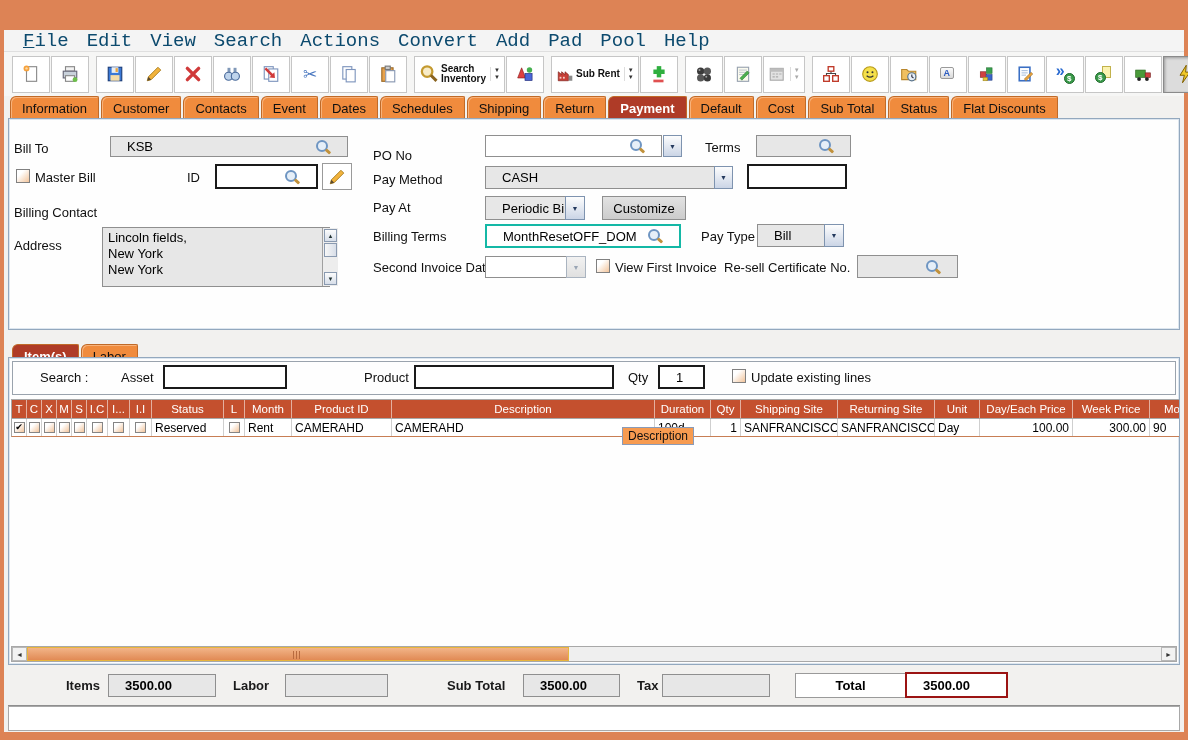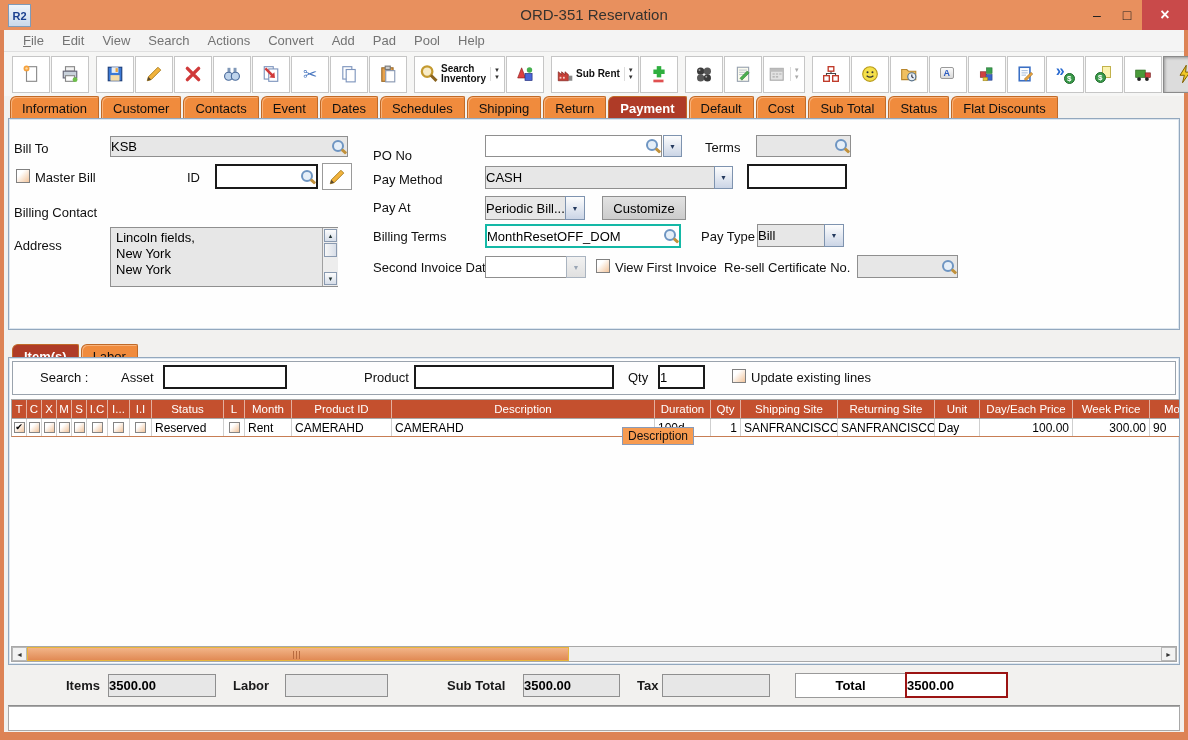--- a/index.html
+++ b/index.html
@@ -9,21 +9,21 @@
   .applogo{position:absolute;left:8px;top:4px;width:21px;height:21px;background:linear-gradient(#EFF5FC,#CBD9EA);border:1px solid #7F9AB8;color:#1A3F8F;font-size:11px;font-weight:bold;display:flex;align-items:center;justify-content:center;}
   .title{position:absolute;left:0;top:0;width:100%;height:30px;line-height:30px;text-align:center;color:#34322F;font-size:15px;}
   .winbtns{position:absolute;right:0;top:0;height:30px;display:flex;}
   .wb{width:30px;height:30px;display:flex;align-items:center;justify-content:center;color:#222;font-size:14px;}
   .wb.max{font-size:14px;}
   .wb.close{width:46px;background:#C94A4A;color:#fff;font-size:16px;font-weight:bold;}
   
   .content{position:absolute;left:4px;top:30px;width:1180px;height:702px;background:#F2F1EF;}
   
   .menubar{position:absolute;left:0;top:0;width:1180px;height:22px;background:#F4F4F4;border-bottom:1px solid #DFDFDF;display:flex;align-items:center;padding-left:10px;box-sizing:border-box;}
-  .mi{padding:0 9px;font-size:13px;color:#737373;}
+  .mi{padding:0 9px;font-size:19px;color:#0c4a6e;font-family:Liberation Mono, monospace;}
   .mi.accel::first-letter{text-decoration:underline;}
   
   .toolbar{position:absolute;left:0;top:22px;width:1180px;height:44px;background:#F6F6F5;display:flex;align-items:center;padding:0 6px 0 8px;box-sizing:border-box;}
   .tbtn{height:37px;min-width:38px;background:#fff;border:1px solid #C6C6C6;margin-right:1px;display:flex;align-items:center;justify-content:center;box-sizing:border-box;flex:none;}
   .tbtn.wide{padding:0 4px;}
   .gap{width:6px;flex:none;}
   .biggap{flex:1;}
   .tlabel{font-size:10px;font-weight:bold;line-height:10px;color:#111;text-align:left;margin-left:2px;}
   .splitarrows{display:flex;flex-direction:column;margin-left:4px;font-size:6px;color:#333;line-height:7px;border-left:1px solid #ddd;padding-left:3px;}
   .splitarrows.dis{color:#aaa;}
@@ -32,21 +32,21 @@
   
   .tabstrip{position:absolute;left:6px;top:66px;height:23px;display:flex;}
   .tab{height:22px;background:#F08B3D;border:1px solid #C06A28;border-bottom:none;border-radius:6px 2px 0 0;margin-right:2px;padding:0 11px;font-size:13px;color:#101010;display:flex;align-items:center;box-shadow:inset 1px 1px 0 #F8B27A;}
   .tab.sel{background:#AF3B27;color:#fff;font-weight:bold;box-shadow:none;}
   
   .panel{position:absolute;background:#FEFEFE;border:1px solid #93A8BE;box-shadow:0 0 0 1px #DDE6EF inset;box-sizing:border-box;}
   #mainpanel{left:4px;top:88px;width:1172px;height:212px;}
   #itemspanel{left:4px;top:327px;width:1172px;height:308px;}
   .lbl{position:absolute;font-size:13px;color:#101010;white-space:nowrap;}
   .blbl{position:absolute;font-size:13px;font-weight:bold;color:#1A1A1A;white-space:nowrap;}
-  .fld{position:absolute;background:#E7E7E7;border:1px solid #8F8F8F;display:flex;align-items:center;padding:0 0;font-size:13px;color:#000;box-sizing:border-box;overflow:hidden;white-space:nowrap;}
+  .fld{position:absolute;background:#E7E7E7;border:1px solid #8F8F8F;display:flex;align-items:center;padding:0 16px;font-size:13px;color:#000;box-sizing:border-box;overflow:hidden;white-space:nowrap;}
   .fld.white{background:#fff;}
   .fld.bold2{border:2px solid #1A1A1A;background:#fff;}
   .fld.red{border:2px solid #14b8a6;background:#fff;}
   .fld.redtotal{border:2px solid #9B1313;background:#fff;font-weight:bold;}
   .mag{position:relative;width:17px;height:16px;flex:none;margin-left:auto;}
   .mag::before{content:"";position:absolute;left:2px;top:1px;width:8px;height:8px;border:2px solid #6E95C2;border-radius:50%;background:#E6EFF8;}
   .mag::after{content:"";position:absolute;left:11px;top:11px;width:6px;height:3px;background:#C1913B;transform:rotate(40deg);border-radius:1px;}
   .cbtn{position:absolute;background:linear-gradient(#FDFDFD,#CBD5E6);border:1px solid #7E93AF;display:flex;align-items:center;justify-content:center;font-size:7px;color:#243A5E;box-sizing:border-box;}
   .cbtn.dis{color:#99A5B5;background:linear-gradient(#F2F2F2,#E0E0E0);border-color:#AAB4C0;}
   .cb{position:absolute;width:14px;height:14px;border:1px solid #808080;background:linear-gradient(135deg,#FFFFFF 30%,#F2C49B);box-sizing:border-box;}
@@ -82,35 +82,20 @@
   .coin{position:absolute;width:11px;height:11px;border-radius:50%;background:#3A9A4A;border:1px solid #1E6A2A;color:#fff;font-size:8px;font-weight:bold;display:flex;align-items:center;justify-content:center;box-sizing:border-box;}
   .fwd{position:absolute;left:0;top:-3px;color:#2A6AD0;font-size:16px;font-weight:bold;}
   .note{position:absolute;left:7px;top:1px;width:9px;height:12px;background:#FBF3B0;border:1px solid #C2B24C;box-sizing:border-box;}
   .keycap{position:absolute;left:1px;top:2px;width:14px;height:12px;background:linear-gradient(#FBFBFB,#DADADA);border:1px solid #9A9A9A;border-radius:2px;color:#2A5AC0;font-size:9px;font-weight:bold;display:flex;align-items:center;justify-content:center;box-sizing:border-box;}
 </style>
 </head>
 <body>
 
 <div id="win">
 
-  <div class="titlebar">
-    <div class="applogo">R2</div>
-    <div class="title">ORD-351 Reservation</div>
-    <div class="winbtns">
-      <div class="wb">
-          <span>–</span>
-        </div>
-      <div class="wb max">
-          <span>□</span>
-        </div>
-      <div class="wb close">
-          <span>×</span>
-        </div>
-    </div>
-  </div>
 
   <div class="content">
 
     <div class="menubar">
       <span class="mi accel">File</span>
       <span class="mi">Edit</span>
       <span class="mi">View</span>
       <span class="mi">Search</span>
       <span class="mi">Actions</span>
       <span class="mi">Convert</span>
@@ -399,21 +384,21 @@
       <div class="lbl" style="left:364px;top:81px;">Pay At</div>
       <div class="fld" style="left:476px;top:77px;width:81px;height:24px;">
           <span>Periodic Bill...</span>
         </div>
       <div class="cbtn" style="left:556px;top:77px;width:20px;height:24px;">
           <span>▼</span>
         </div>
       <div class="btn" style="left:593px;top:77px;width:84px;height:24px;">Customize</div>
 
       <div class="lbl" style="left:5px;top:119px;">Address</div>
-      <div class="addr" style="left:101px;top:108px;width:228px;height:60px;">Lincoln fields,
+      <div class="addr" style="left:93px;top:108px;width:228px;height:60px;">Lincoln fields,
 New York
 New York</div>
       <div class="vscol" style="left:313px;top:109px;width:15px;height:58px;">
         <div class="sarrow" style="top:1px;">
             <span>▲</span>
           </div>
         <div class="vthumb" style="top:15px;"></div>
         <div class="sarrow" style="bottom:1px;top:auto;">
             <span>▼</span>
           </div>

